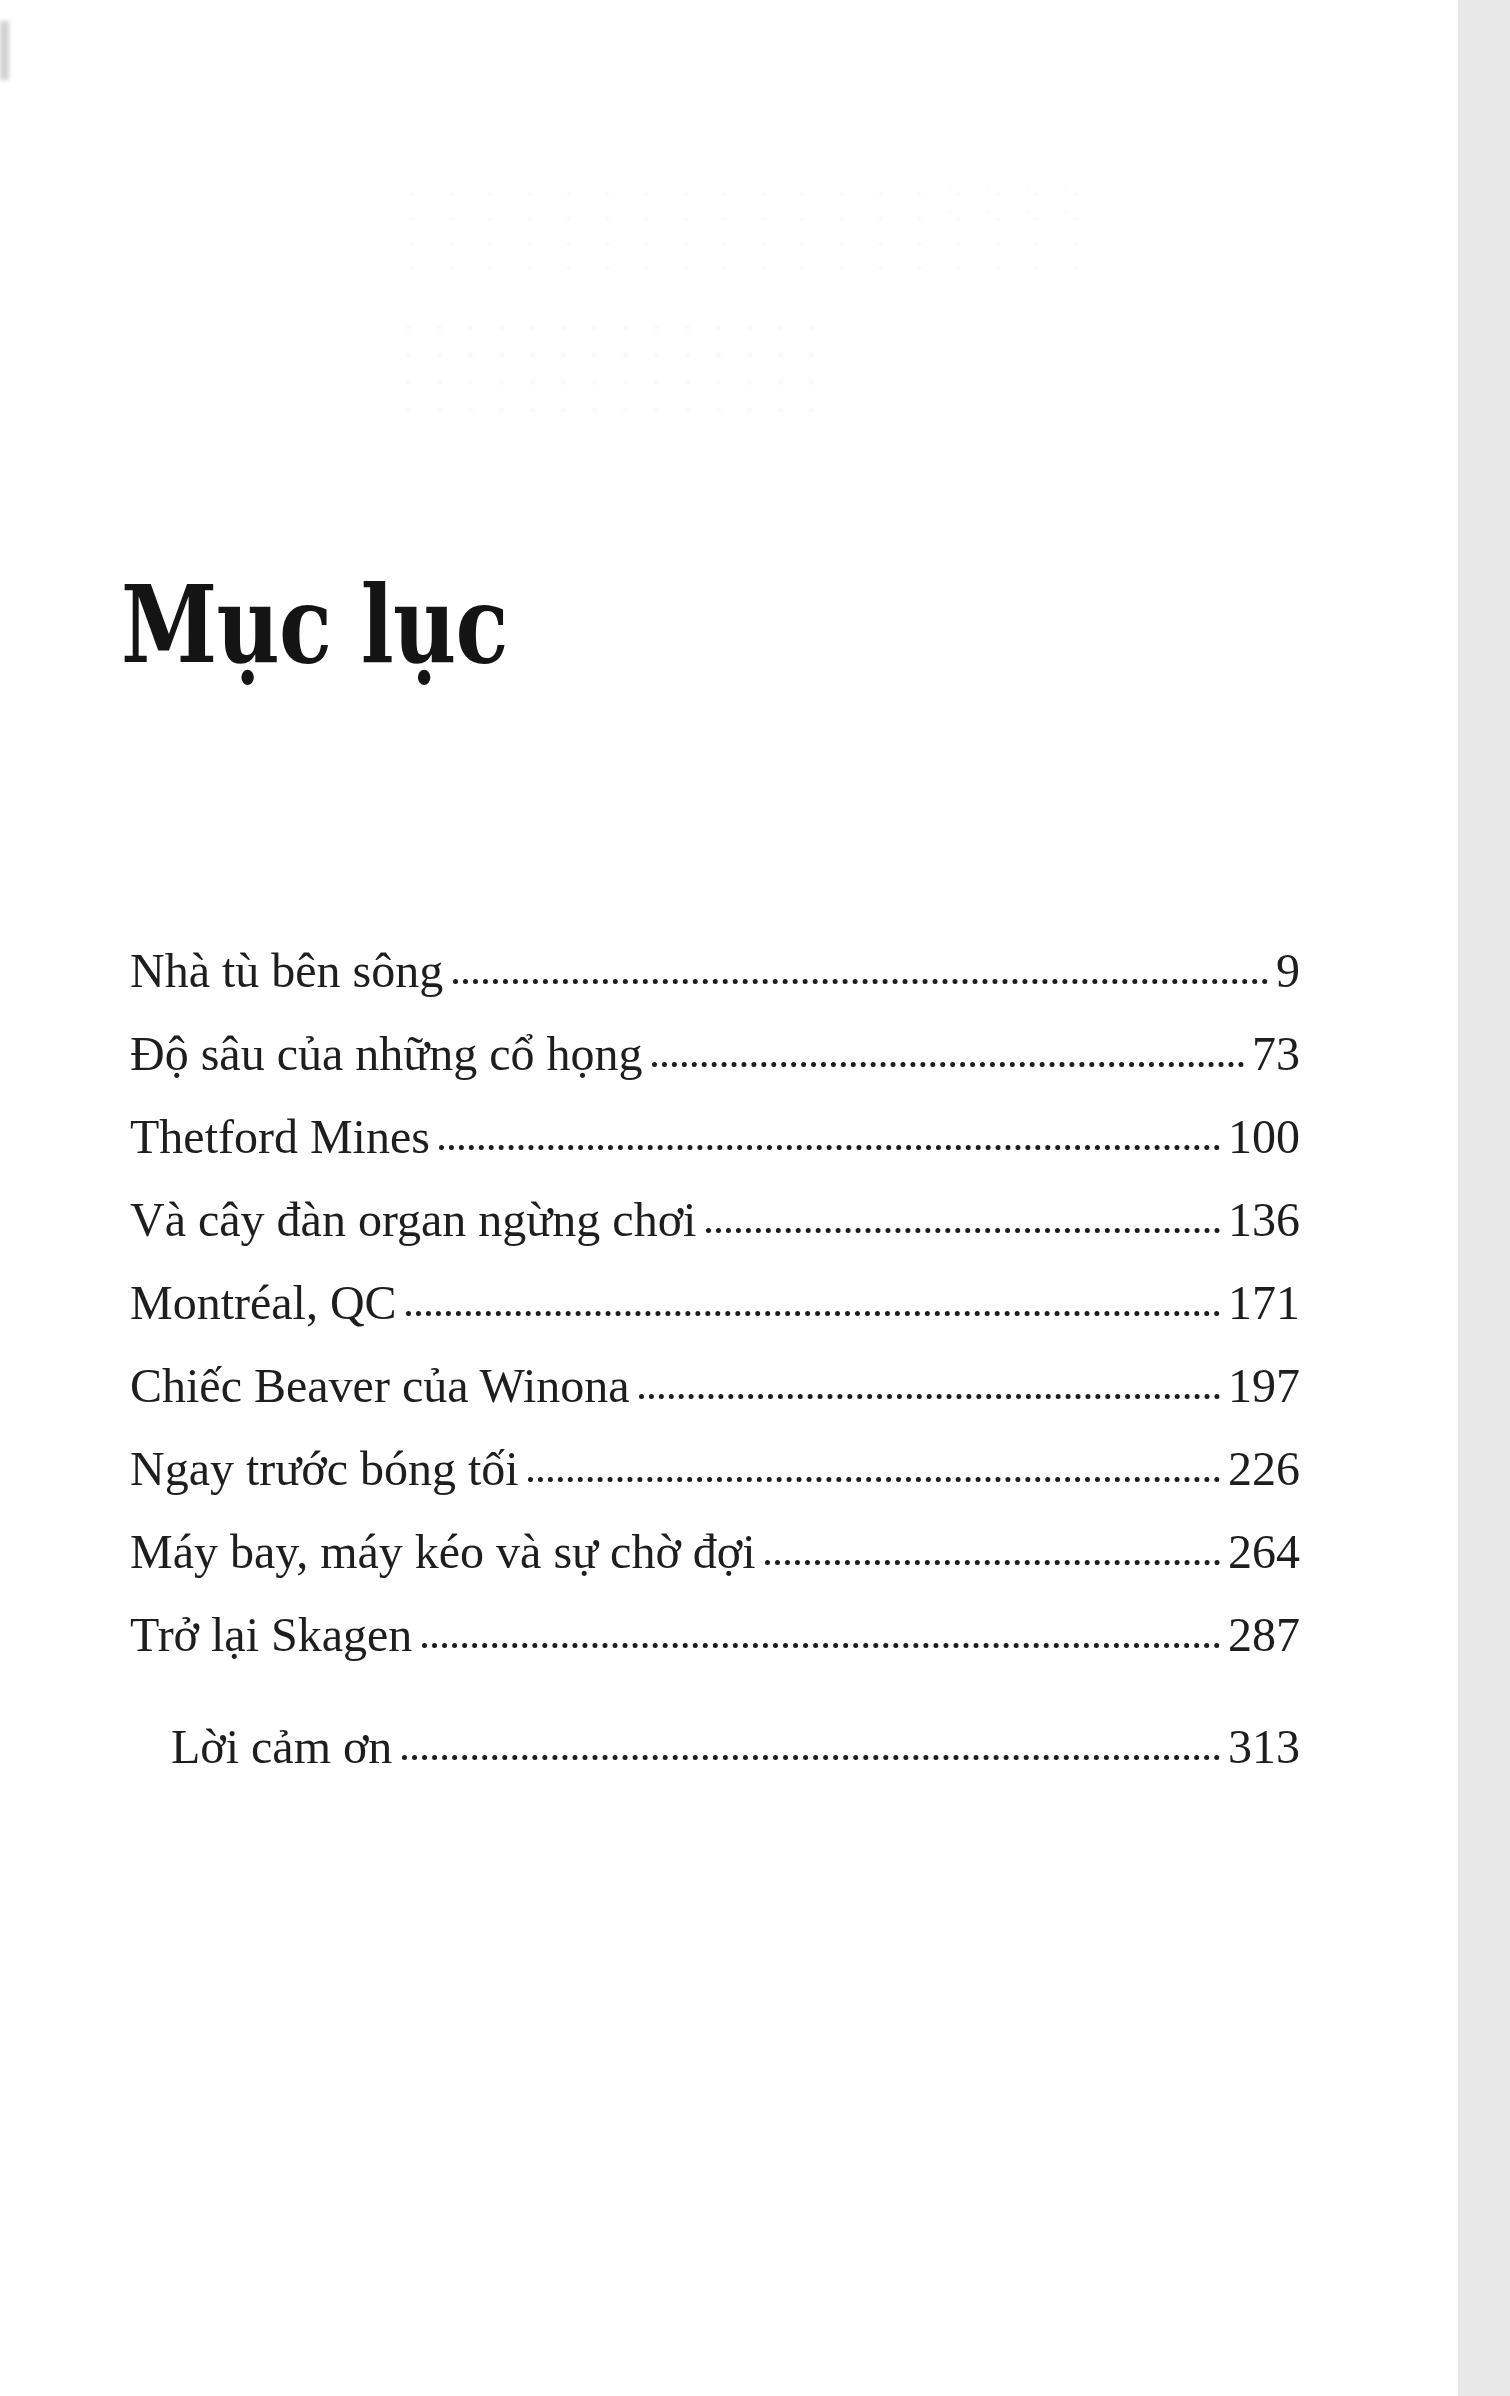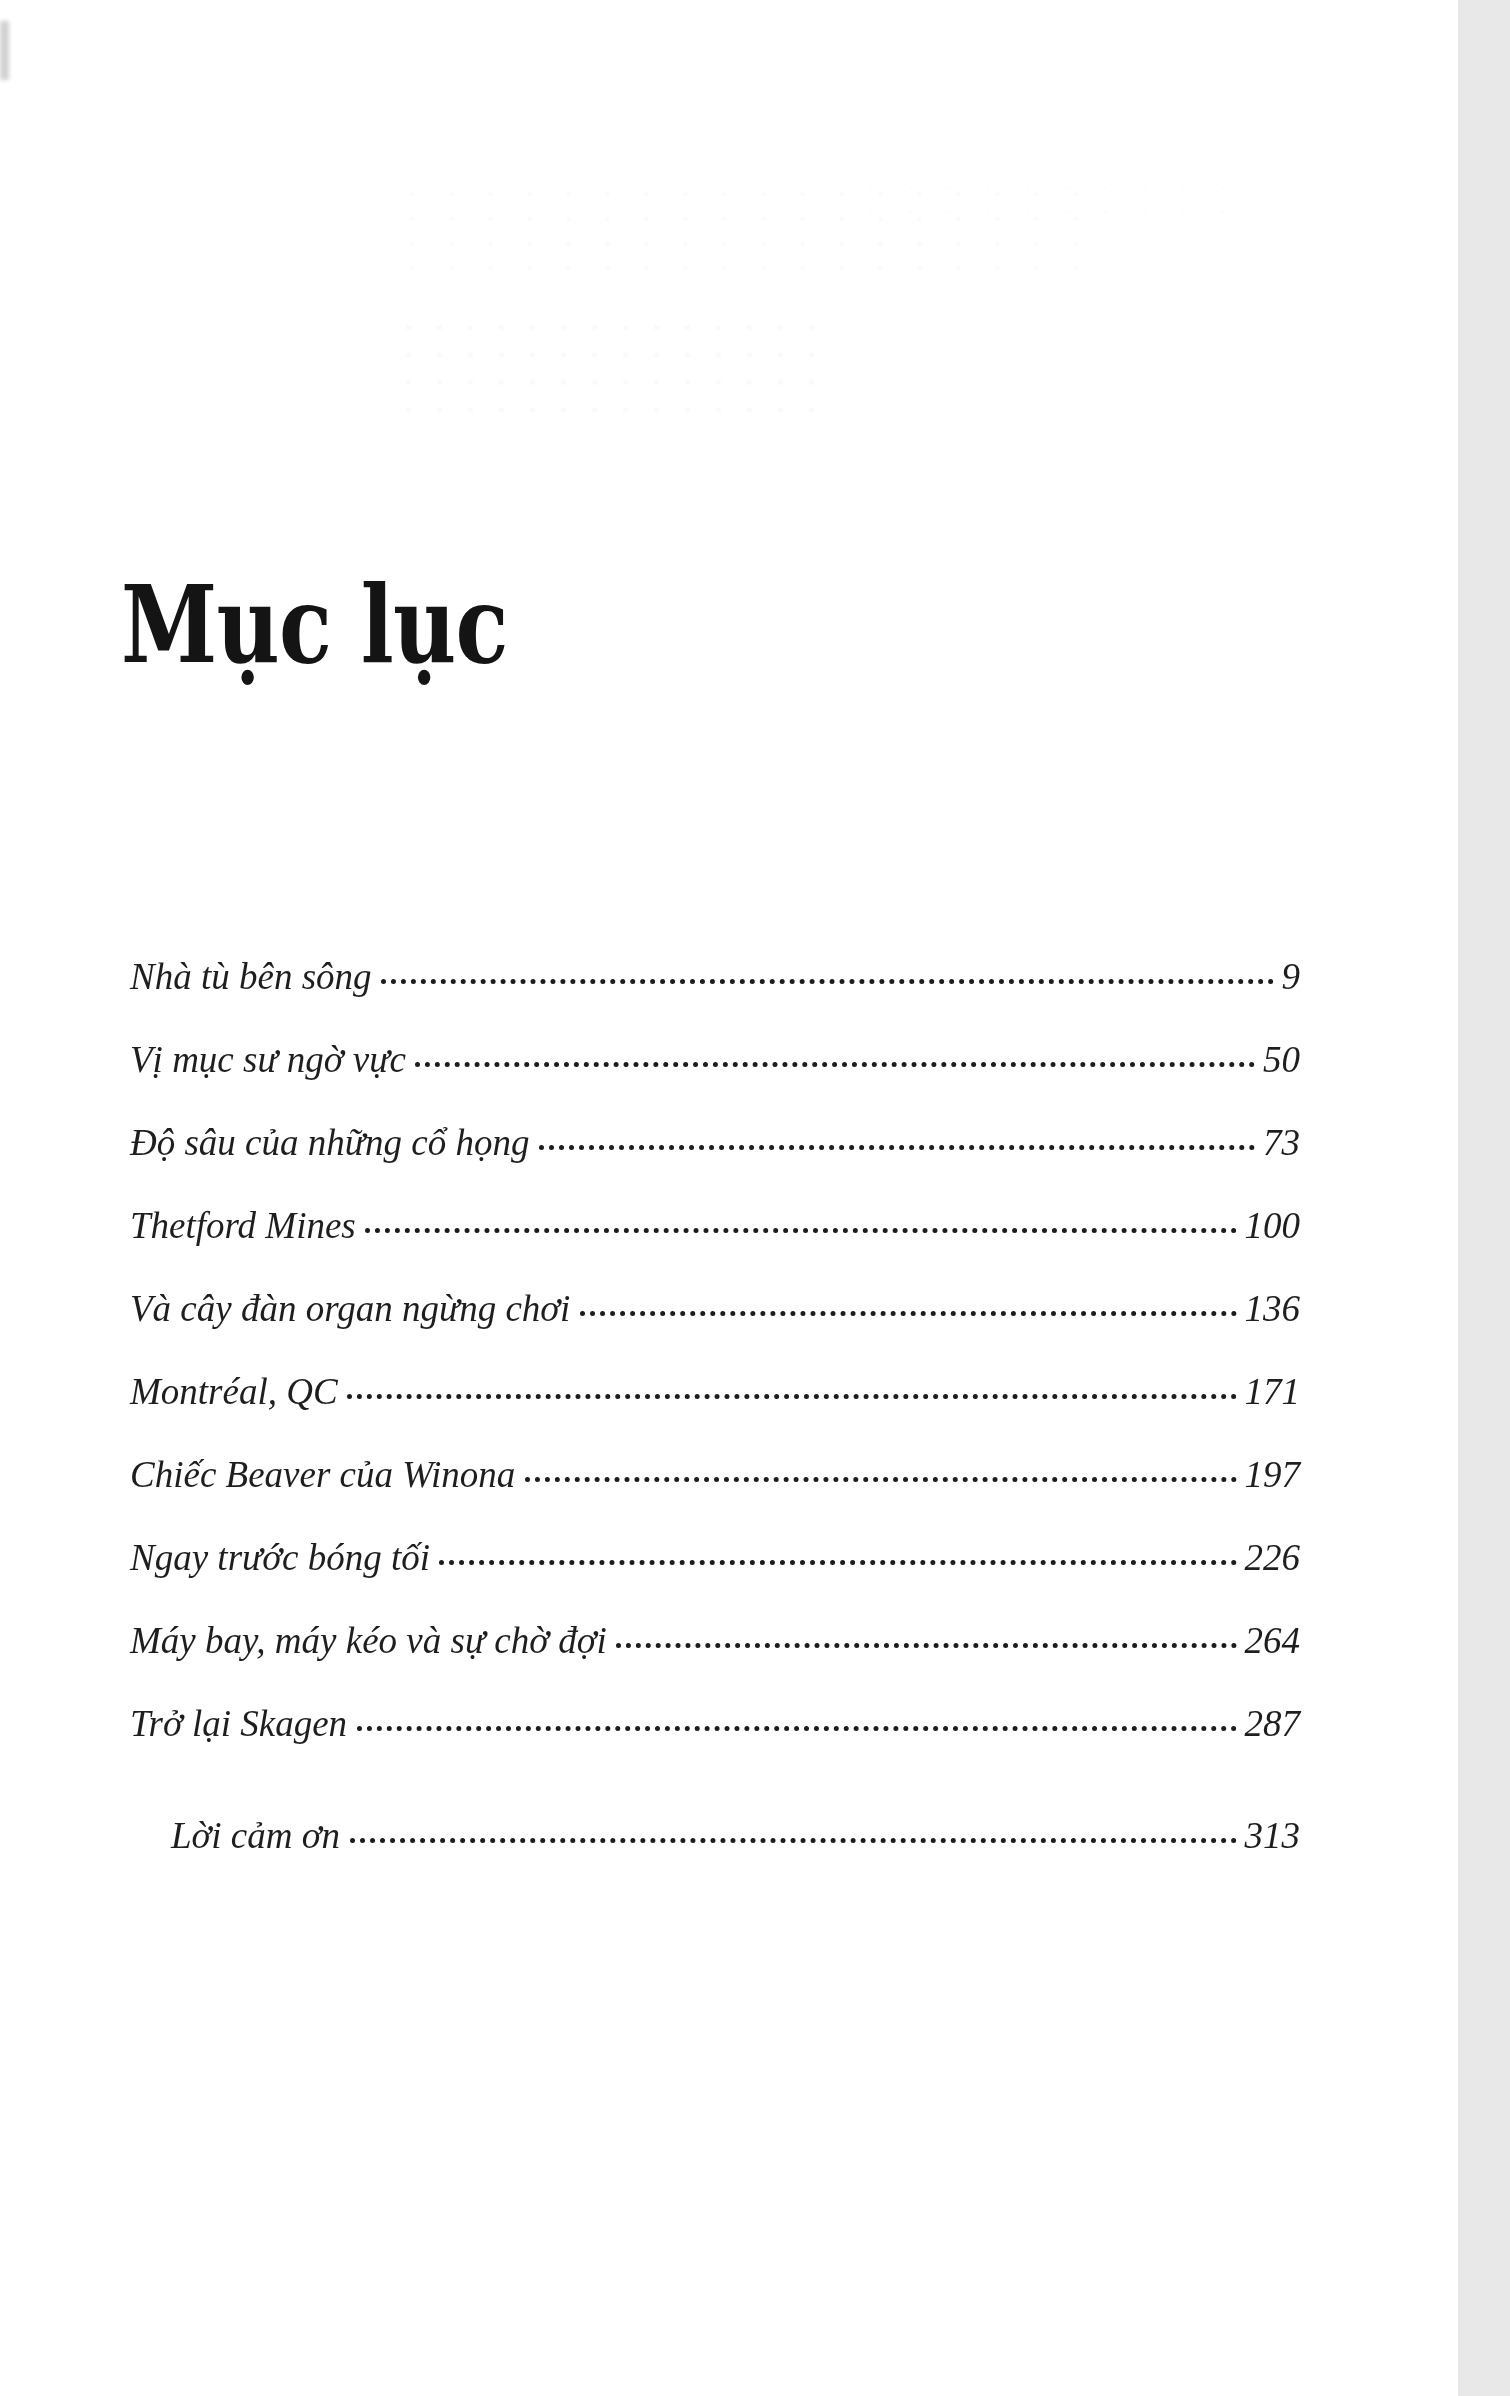--- a/index.html
+++ b/index.html
@@ -32,22 +32,21 @@
   .toc {
     position: absolute;
     left: 130px;
     top: 929px;
     width: 1170px;
   }
   .toc-row {
     display: flex;
     align-items: flex-end;
     height: 83px;
-    font-style: italic;
-    font-size: 37px;
+    font-size: 48px;
     color: #1e1e1e;
   }
   .toc-row.last { margin-top: 29px; margin-left: 41px; }
   .toc-label {
     white-space: nowrap;
     line-height: 1;
     padding-bottom: 17px;
   }
   .toc-leader {
     flex: 1 1 auto;
@@ -103,25 +102,20 @@
 
   <h1 class="title">Mục lục</h1>
 
   <div class="toc" id="toc">
       <div class="toc-row">
         <span class="toc-label">Nhà tù bên sông</span>
         <span class="toc-leader"></span>
         <span class="toc-num">9</span>
       </div>
       <div class="toc-row">
-        <span class="toc-label">Vị mục sư ngờ vực</span>
-        <span class="toc-leader"></span>
-        <span class="toc-num">50</span>
-      </div>
-      <div class="toc-row">
         <span class="toc-label">Độ sâu của những cổ họng</span>
         <span class="toc-leader"></span>
         <span class="toc-num">73</span>
       </div>
       <div class="toc-row">
         <span class="toc-label">Thetford Mines</span>
         <span class="toc-leader"></span>
         <span class="toc-num">100</span>
       </div>
       <div class="toc-row">

